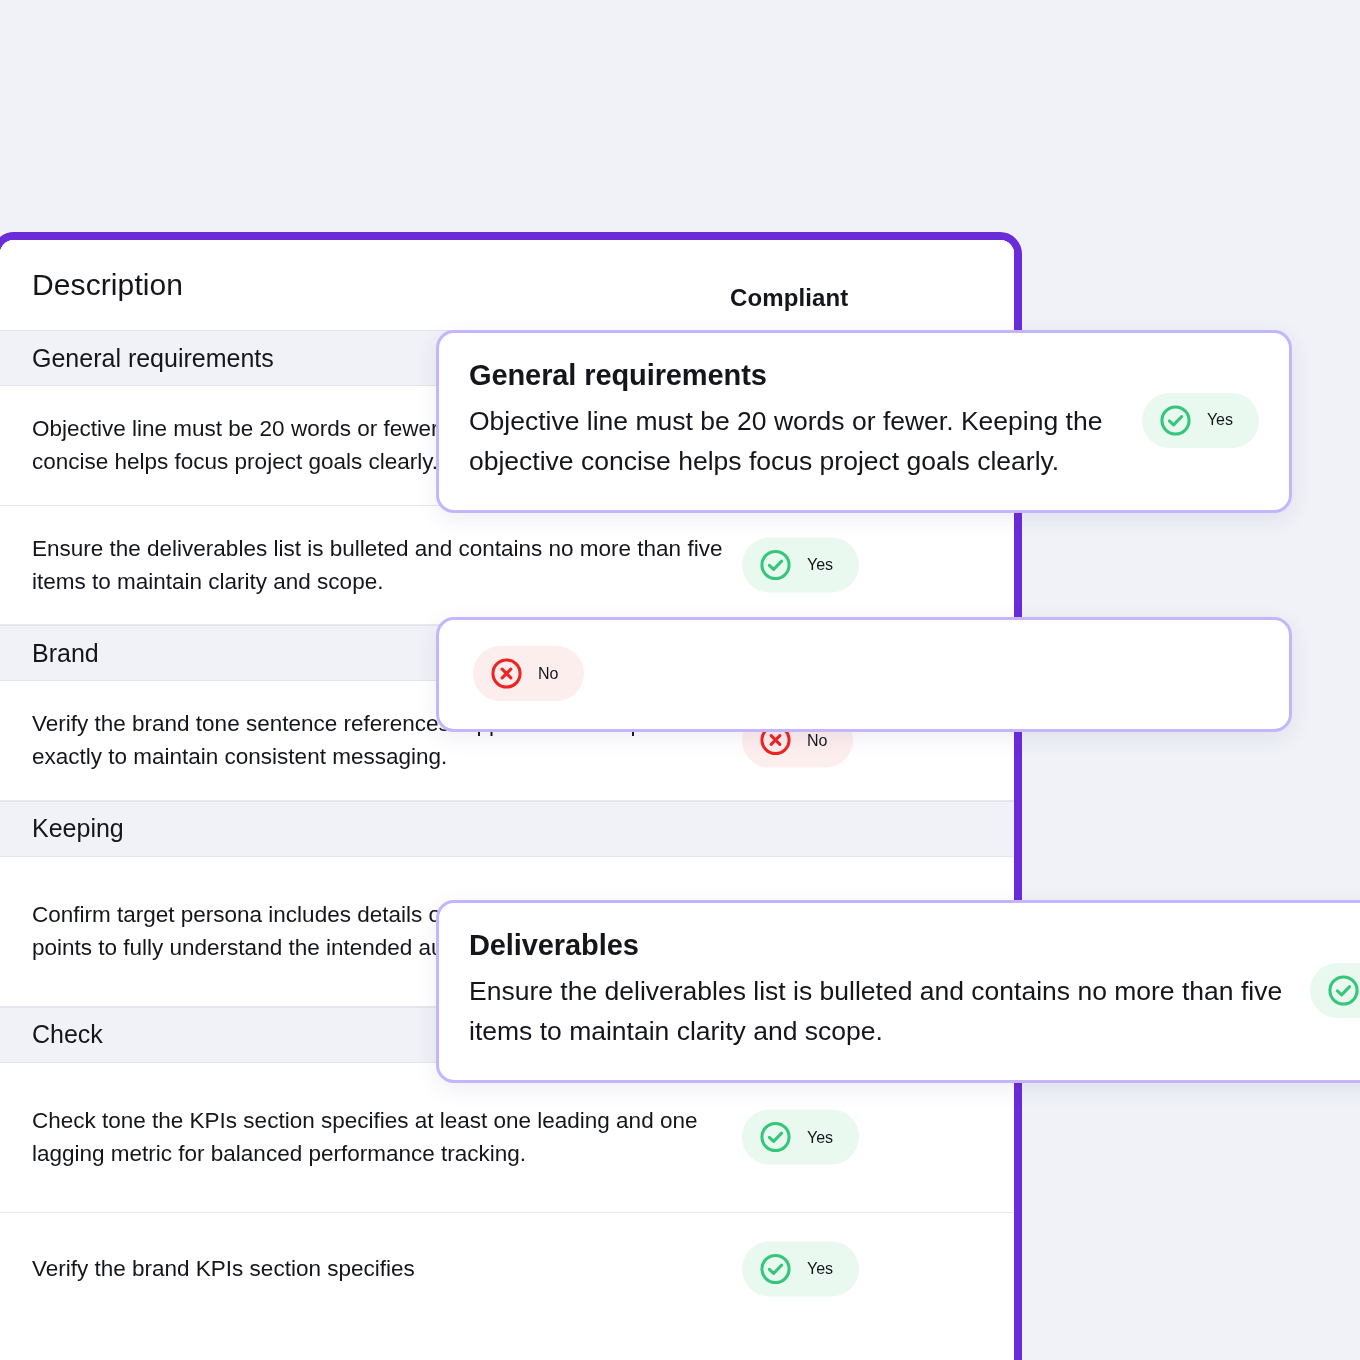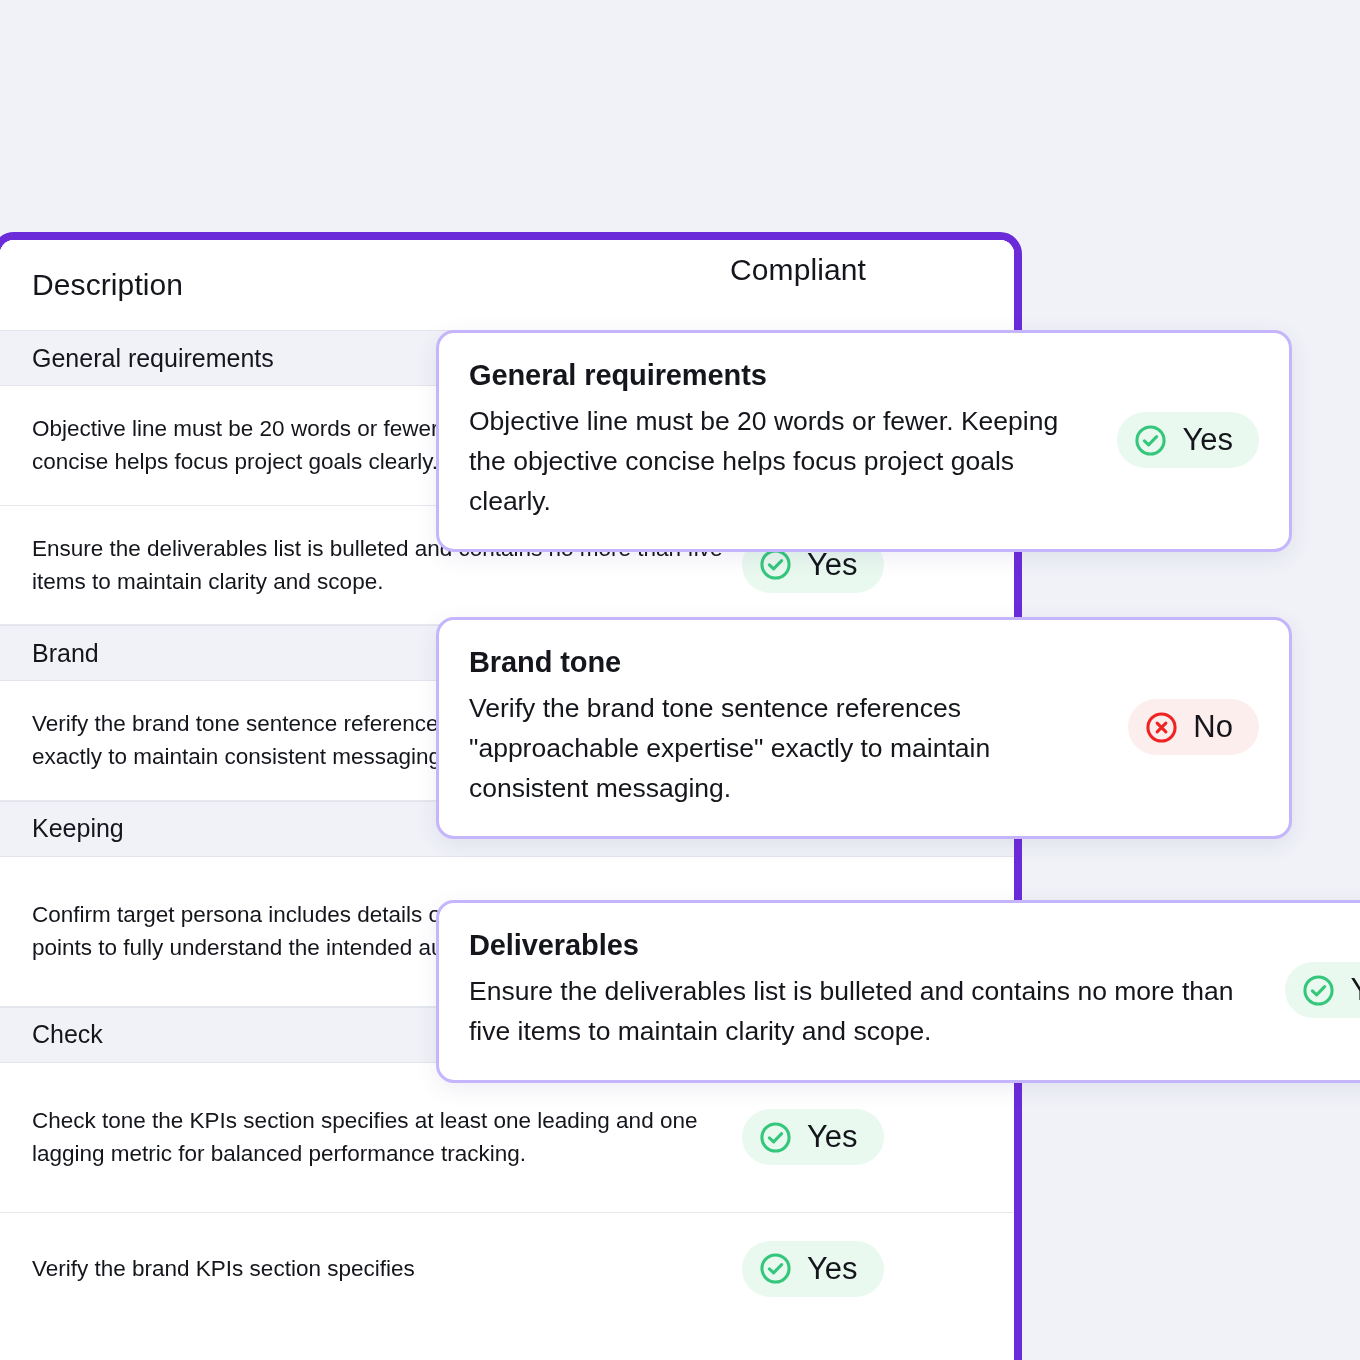--- a/index.html
+++ b/index.html
@@ -50,26 +50,26 @@
     padding: 0 0 0 32px;
   }
   .th-description {
     font-size: 30px;
     color: #14161c;
     font-weight: 400;
     letter-spacing: 0.1px;
     text-align: right;
   }
   .th-compliant {
-    font-size: 30px;
-    color: #14161c;
-    font-weight: 400;
+    font-size: 24px;
+    color: #14161c;
+    font-weight: 700;
     position: absolute;
     left: 730px;
-    top: 13px;
+    top: 44px;
     letter-spacing: 0.1px;
   }
 
   .group-row {
     background: #f0f2f7;
     border-top: 1px solid #e2e5ec;
     border-bottom: 1px solid #e2e5ec;
     height: 56px;
     display: flex;
     align-items: center;
@@ -109,21 +109,21 @@
     display: inline-flex;
     align-items: center;
     gap: 14px;
     border-radius: 999px;
     padding: 10px 26px 10px 16px;
     white-space: nowrap;
   }
   .badge.yes { background: #e9f9ef; }
   .badge.no  { background: #fdeeee; }
   .badge .badge-label {
-    font-size: 31px;
+    font-size: 16px;
     color: #14161c;
   }
   .icon-circle {
     width: 35px;
     height: 35px;
     flex: 0 0 35px;
     display: block;
   }
 
   
@@ -282,24 +282,20 @@
       <svg class="icon-circle" viewBox="0 0 24 24" fill="none">
         <circle cx="12" cy="12" r="9.3" stroke="#34c77b" stroke-width="2.1"></circle>
         <path d="M7.8 12.2 L10.7 15 L16.2 9.3" stroke="#34c77b" stroke-width="2.1" stroke-linecap="round" stroke-linejoin="round"></path>
       </svg>
       <span class="badge-label">Yes</span>
     </span>
   </div>
 </div>
 
 <div class="float-card" id="card-brand-tone">
-  <div class="card-text-col">
-    <div class="card-title">Brand tone</div>
-    <div class="card-desc">Verify the brand tone sentence references "approachable expertise" exactly to maintain consistent messaging.</div>
-  </div>
   <div class="card-badge-col">
     <span class="badge no">
       <svg class="icon-circle" viewBox="0 0 24 24" fill="none">
         <circle cx="12" cy="12" r="9.3" stroke="#f02323" stroke-width="2.1"></circle>
         <path d="M9 9 L15 15 M15 9 L9 15" stroke="#f02323" stroke-width="2.1" stroke-linecap="round"></path>
       </svg>
       <span class="badge-label">No</span>
     </span>
   </div>
 </div>

